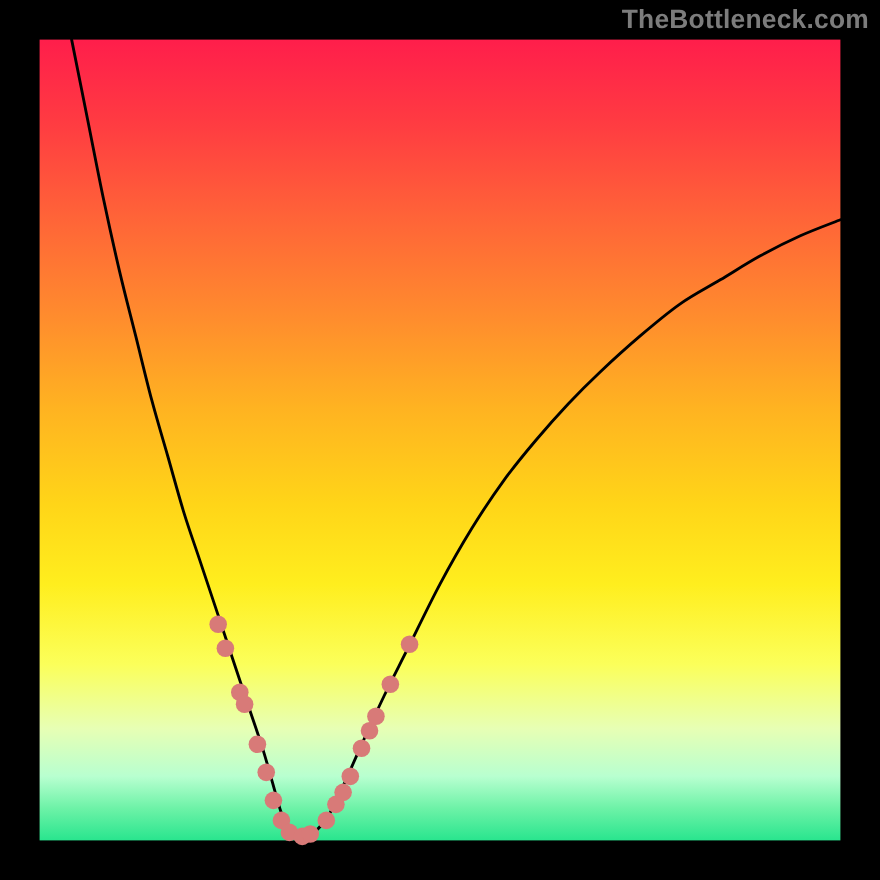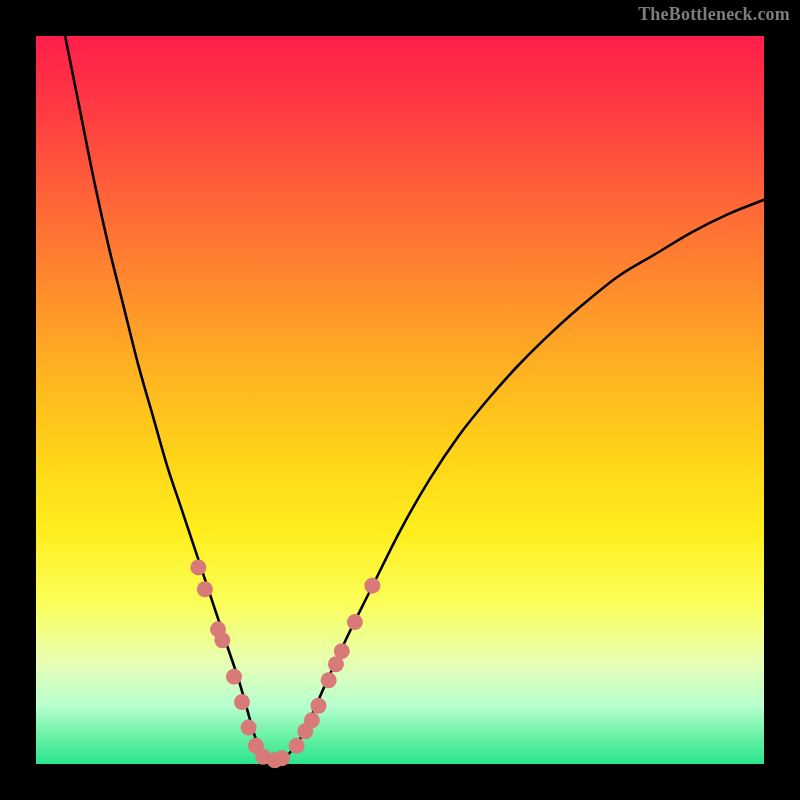--- a/index.html
+++ b/index.html
@@ -36,22 +36,22 @@
       #e7ffb4 86%,
       #b8ffd0 92%,
       #6df2a7 96%,
       #29e58e 100%
     );
   }
   .watermark {
     position: absolute;
     top: 4px;
     right: 10px;
-    font-family: Liberation Serif, serif;
-    font-size: 18px;
+    font-family: Liberation Sans, sans-serif;
+    font-size: 24px;
     font-weight: 600;
     color: #7c7c7c;
     letter-spacing: 0.2px;
     user-select: none;
   }
   svg.curve {
     position: absolute;
     top: 0;
     left: 0;
     width: 728px;

